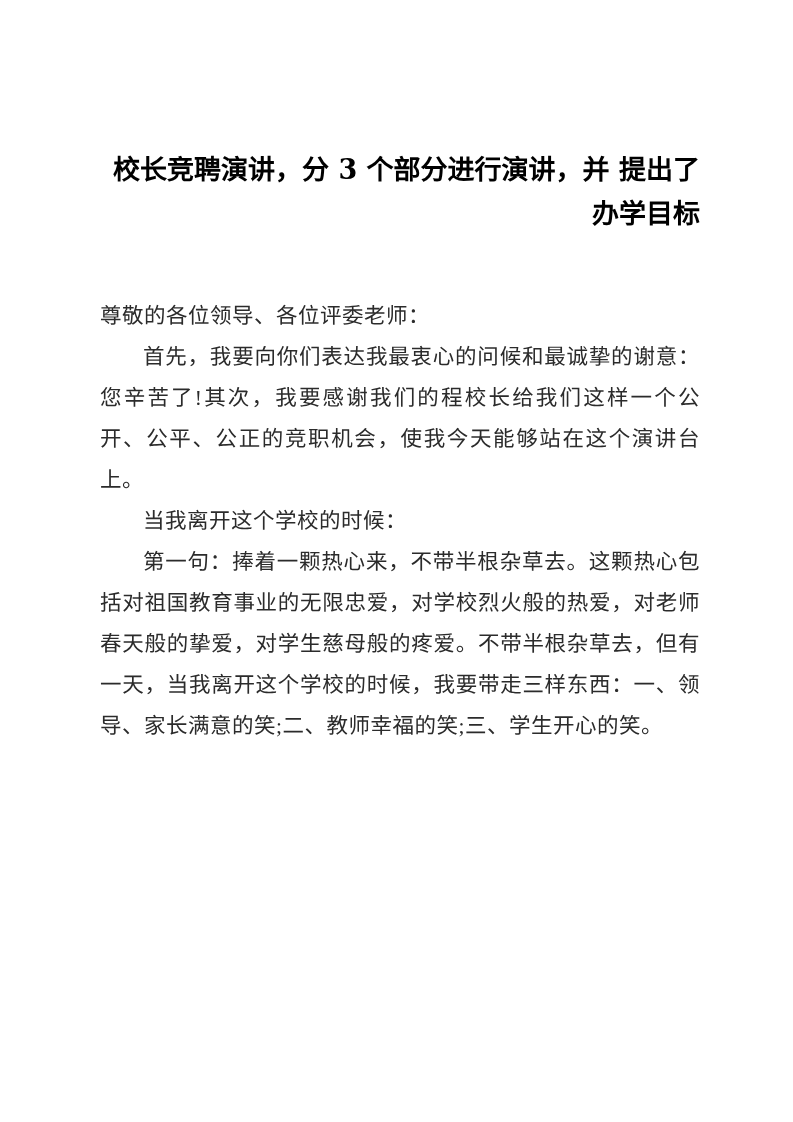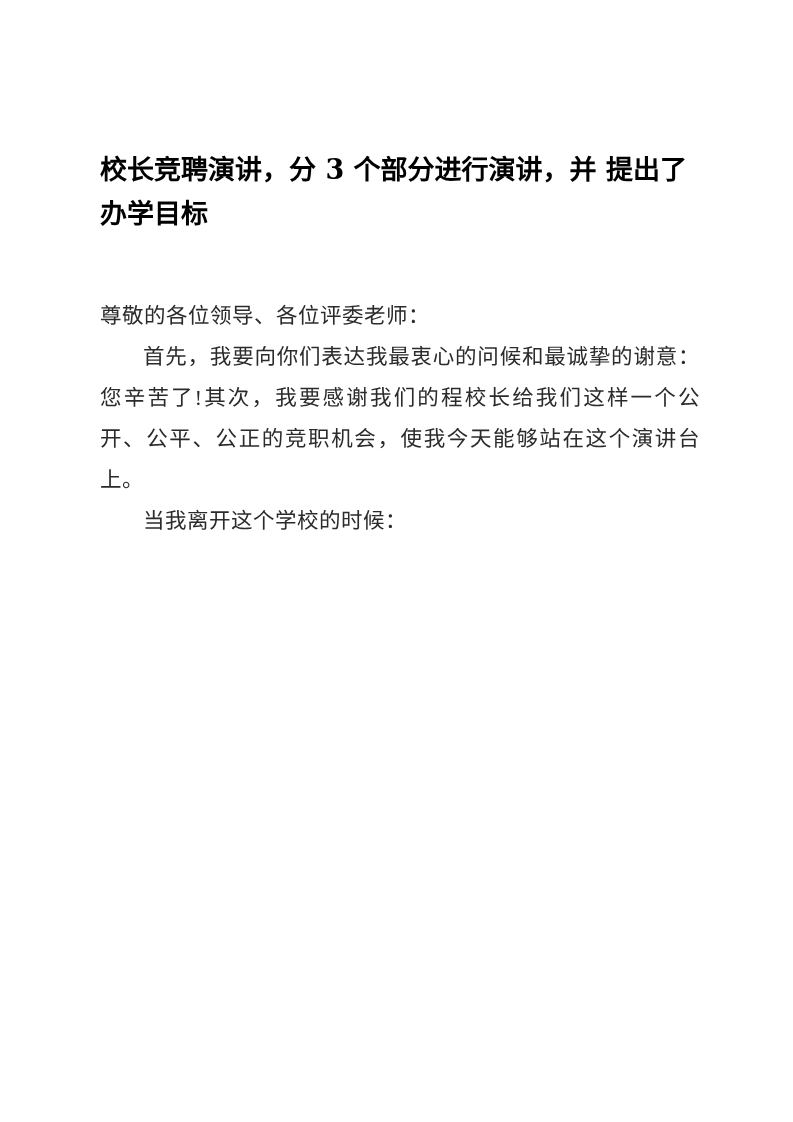--- a/index.html
+++ b/index.html
@@ -31,21 +31,21 @@
     top: 148px;
     width: 600px;
   }
 
   
   .doc-title {
     font-family: "DejaVu Serif", "Liberation Serif", serif;
     font-weight: bold;
     font-size: 27px;
     line-height: 44px;
-    text-align: left;
+    text-align: right;
     letter-spacing: 0px;
     color: #000000;
     margin: 0;
     padding: 0;
     text-indent: 0;
   }
 
   
   .doc-body {
     margin-top: 60px;
@@ -85,17 +85,18 @@
 
     <div class="doc-body">
 
       <p class="para">尊敬的各位领导、各位评委老师：</p>
 
       <p class="para indent">首先，我要向你们表达我最衷心的问候和最诚挚的谢意：您辛苦了!其次，我要感谢我们的程校长给我们这样一个公开、公平、公正的竞职机会，使我今天能够站在这个演讲台上。</p>
 
       <p class="para indent">当我离开这个学校的时候：</p>
 
 
+      <p class="para indent">第一句：捧着一颗热心来，不带半根杂草去。这颗热心包括对祖国教育事业的无限忠爱，对学校烈火般的热爱，对老师春天般的挚爱，对学生慈母般的疼爱。不带半根杂草去，但有一天，当我离开这个学校的时候，我要带走三样东西：一、领导、家长满意的笑;二、教师幸福的笑;三、学生开心的笑。</p>
 
 
     </div>
   </div>
 </div>
 
 </body></html>

